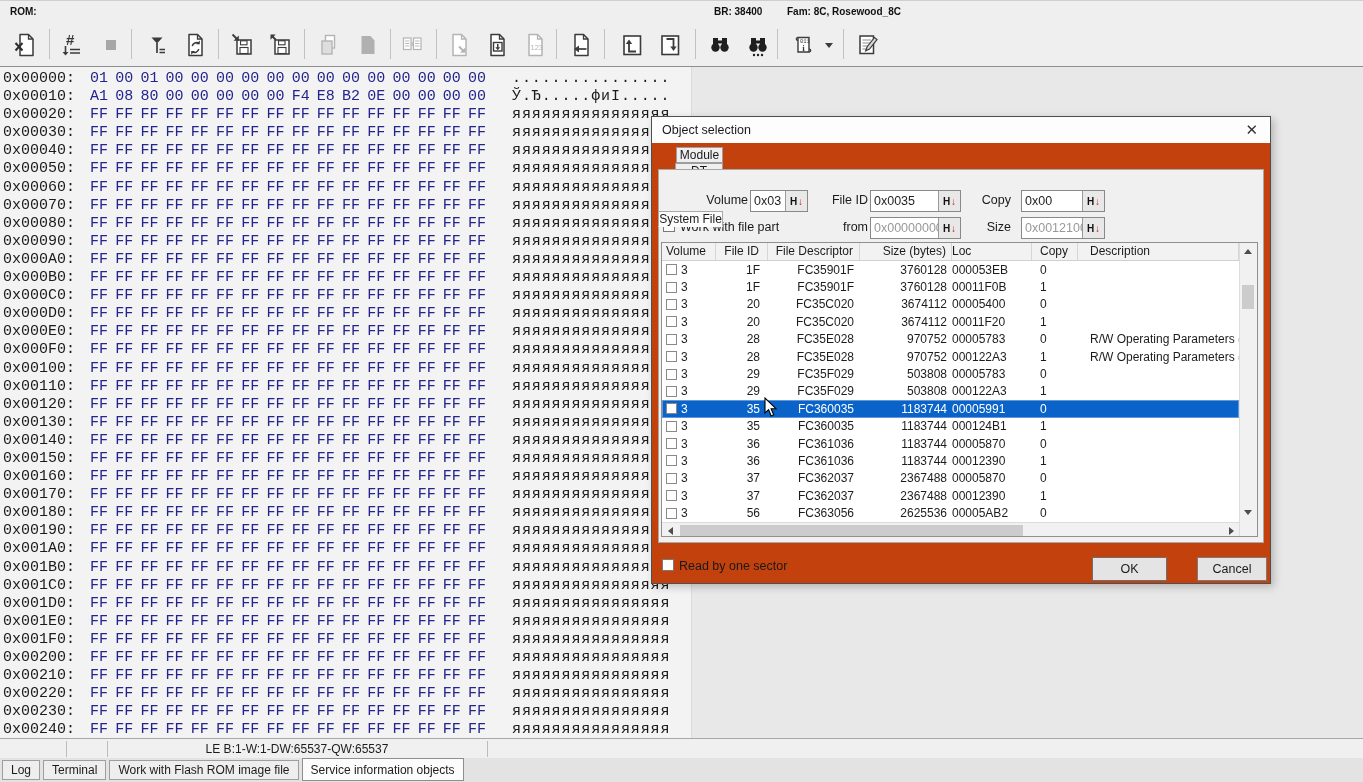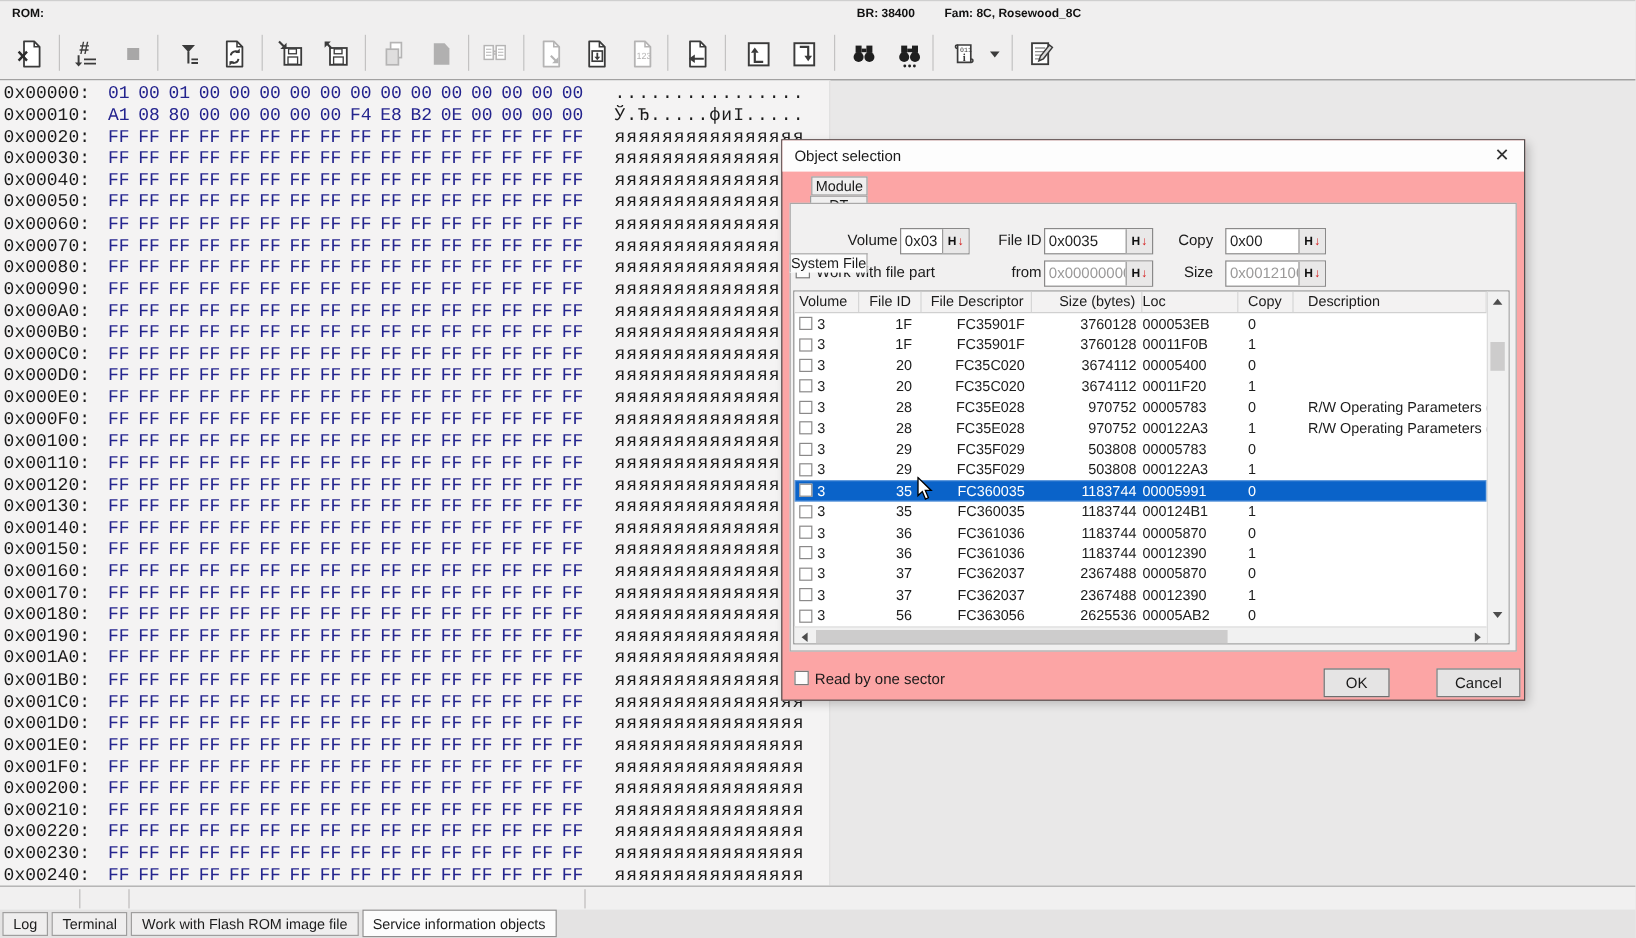--- a/index.html
+++ b/index.html
@@ -23,21 +23,21 @@
   .hc{position:absolute;left:512px;color:#1b1b1b;letter-spacing:0.9px;}
   
   .statusbar{position:absolute;left:0;top:738px;width:1363px;height:20px;background:#f1f0f0;border-top:1px solid #a9a8a8;font-size:12px;color:#1c1c1c;}
   .sdiv{position:absolute;top:2px;width:1px;height:16px;background:#bdbcbc;}
   .scell{position:absolute;top:3px;white-space:nowrap;}
   
   .bottombar{position:absolute;left:0;top:758px;width:1363px;height:24px;background:#e4e3e3;display:flex;align-items:flex-start;padding-left:2px;box-sizing:border-box;}
   .btab{height:20px;margin-top:2px;margin-right:3px;padding:0 8px;background:#efeeee;border:1px solid #9f9e9e;font-size:12px;color:#1c1c1c;display:flex;align-items:center;white-space:nowrap;box-sizing:border-box;}
   .btab.active{height:23px;margin-top:0;background:#fcfcfc;border-color:#8f8e8e;}
   
-  .dialog{position:absolute;left:651px;top:116px;width:620px;height:468px;background:#fca5a5;border:1px solid #4f4f4f;box-shadow:3px 3px 8px rgba(0,0,0,.22);box-sizing:border-box;text-decoration:underline;}
+  .dialog{position:absolute;left:651px;top:116px;width:620px;height:468px;background:#c2410c;border:1px solid #4f4f4f;box-shadow:3px 3px 8px rgba(0,0,0,.22);box-sizing:border-box;text-decoration:underline;}
   .dlg-title{position:absolute;left:0;top:0;right:0;height:26px;background:#fdfdfd;}
   .dlg-title .txt{position:absolute;left:10px;top:6px;font-size:12.5px;color:#1a1a1a;}
   .dlg-close{position:absolute;right:12px;top:4px;font-size:15px;color:#333;cursor:default;line-height:18px;}
   .dlg-tabs{position:absolute;left:6px;top:30px;height:24px;display:flex;align-items:flex-end;flex-direction:column;}
   .dtab{height:19px;margin-right:1px;background:#f0efef;border:1px solid #9f9e9e;font-size:12px;color:#1a1a1a;display:flex;align-items:center;justify-content:center;box-sizing:border-box;position:relative;}
   .dtab.active{height:23px;background:#fbfbfb;border-color:#a9a8a8;border-bottom:1px solid #fbfbfb;z-index:3;}
   .tabpage{position:absolute;left:6px;top:52px;width:606px;height:374px;border:1px solid #a9a8a8;background:#f1f0f0;box-sizing:border-box;}
   .lbl{position:absolute;font-size:12.5px;color:#1a1a1a;white-space:nowrap;}
   .lbl.r{text-align:right;}
   .ibox{position:absolute;height:22px;background:#fff;border:1px solid #8a8989;display:flex;box-sizing:border-box;}
@@ -542,29 +542,30 @@
         <span class="sarrow" style="bottom:16px;left:0;">
             <span class="tri-dn"></span>
           </span>
         <span class="corner"></span>
       </div>
     </div>
   </div>
 
   <span class="cb" style="left:10px;top:442px;"></span>
   <span class="lbl" style="left:27px;top:442px;">Read by one sector</span>
-  <button class="dbtn" style="left:451px;top:440px;width:55px;border-color:#6e6e6e;">OK</button>
+  <button class="dbtn" style="left:440px;top:440px;width:75px;border-color:#6e6e6e;">OK</button>
   <button class="dbtn" style="left:545px;top:440px;width:70px;">Cancel</button>
 </div>
 
 <div class="statusbar">
   <span class="scell" style="left:0;width:66px;text-align:center;margin-top:48px;">0(0)d</span>
   <span class="sdiv" style="left:66px;"></span>
   <span class="scell" style="left:66px;width:41px;text-align:center;"></span>
   <span class="sdiv" style="left:107px;"></span>
+  <span class="scell" style="left:107px;width:380px;text-align:center;">LE B:1-W:1-DW:65537-QW:65537</span>
   <span class="sdiv" style="left:487px;"></span>
 </div>
 
 <div class="bottombar" id="bottom-tabs">
     <div class="btab">Log</div>
     <div class="btab">Terminal</div>
     <div class="btab">Work with Flash ROM image file</div>
     <div class="btab active">Service information objects</div>
   </div>
 

